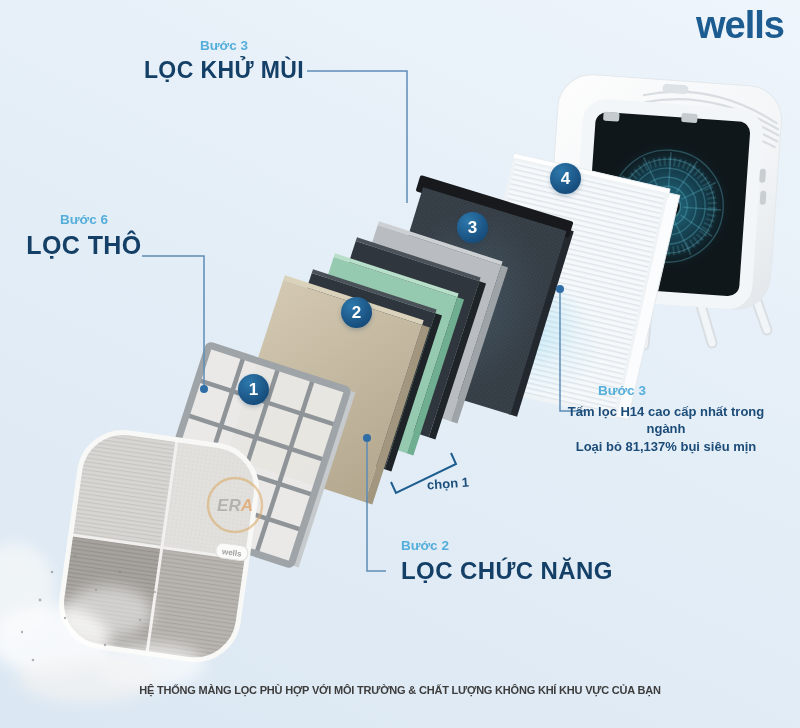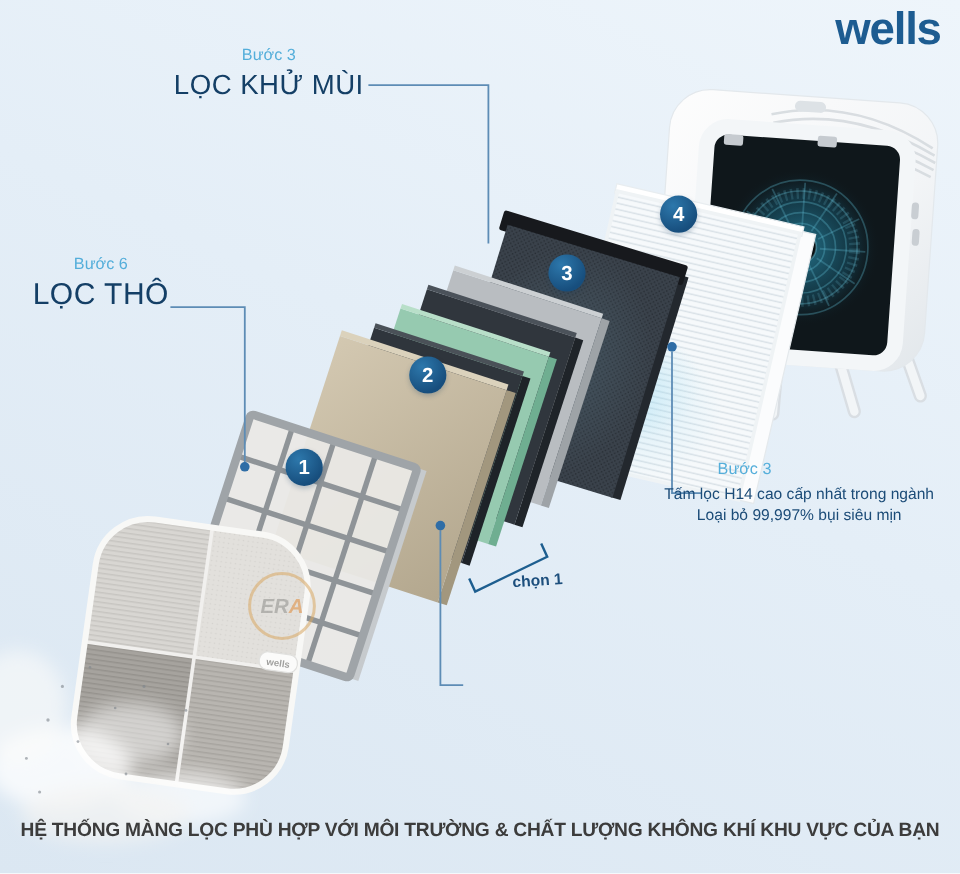--- a/index.html
+++ b/index.html
@@ -7,47 +7,47 @@
     position:relative;width:800px;height:728px;overflow:hidden;
     background:linear-gradient(205deg,#eef5fb 0%,#e4eef7 45%,#dbe7f2 100%);
     font-family:"Liberation Sans","DejaVu Sans",sans-serif;
   }
   svg{position:absolute;left:0;top:0;}
   .logo{
     position:absolute;top:4px;right:16px;
     font-size:38px;font-weight:800;letter-spacing:-1px;color:#1d5c91;
   }
   .step{position:absolute;line-height:1.15;}
-  .kicker{font-size:13.5px;font-weight:400;color:#54aeda;margin-bottom:3px;}
-  .title{font-size:23px;font-weight:400;color:#143f66;letter-spacing:.4px;white-space:nowrap;}
+  .kicker{font-size:13.5px;font-weight:700;color:#54aeda;margin-bottom:3px;}
+  .title{font-size:23px;font-weight:700;color:#143f66;letter-spacing:.4px;white-space:nowrap;}
   .s1{left:14px;top:212px;width:140px;text-align:center;}
   .s1 .title{font-size:25px;}
   .s3{left:128px;top:38px;width:192px;text-align:center;}
   .s2{left:401px;top:538px;text-align:left;}
   .s2 .title{font-size:24px;}
   .s4{left:552px;top:383px;width:228px;}
   .s4 .kicker{padding-left:46px;}
   .s4 .title{font-size:25px;padding-left:36px;}
-  .s4 .desc{font-size:13px;font-weight:400;color:#1c4c78;text-align:center;line-height:1.35;margin-top:4px;}
+  .s4 .desc{font-size:13px;font-weight:700;color:#1c4c78;text-align:center;line-height:1.35;margin-top:4px;}
   .num{
     position:absolute;width:31px;height:31px;border-radius:50%;
     background:radial-gradient(circle at 35% 28%,#2d78ac,#174e7d 72%);
     color:#fff;font-size:17px;font-weight:700;
     display:flex;align-items:center;justify-content:center;
     box-shadow:0 2px 4px rgba(20,60,95,.25);
   }
   .n1{left:238px;top:374px;} .n2{left:341px;top:297px;}
   .n3{left:457px;top:212px;} .n4{left:550px;top:163px;}
   .choose{
     position:absolute;left:427px;top:476px;
     font-size:13px;font-weight:700;color:#1d4f7d;transform:rotate(-4deg);
   }
   .headline{
     position:absolute;left:0;right:0;top:684px;text-align:center;
-    font-size:16px;font-weight:700;color:#3c3c3c;letter-spacing:-0.2px;white-space:nowrap;
+    font-size:11px;font-weight:700;color:#3c3c3c;letter-spacing:-0.2px;white-space:nowrap;
   }
 </style>
 </head>
 <body>
 
 <div class="canvas">
 
   <svg width="800" height="728" viewBox="0 0 800 728">
     <defs>
       <linearGradient id="gBody" x1="0" y1="0" x2="1" y2="1">
@@ -285,26 +285,30 @@
   <div class="step s3">
     <div class="kicker">Bước 3</div>
     <div class="title">LỌC KHỬ MÙI</div>
   </div>
 
   <div class="step s1">
     <div class="kicker">Bước 6</div>
     <div class="title">LỌC THÔ</div>
   </div>
 
+  <div class="step s2">
+    <div class="kicker">Bước 2</div>
+    <div class="title">LỌC CHỨC NĂNG</div>
+  </div>
 
   <div class="step s4">
     <div class="kicker">Bước 3</div>
     <div class="desc">
       <div>Tấm lọc H14 cao cấp nhất trong ngành</div>
-      <div>Loại bỏ 99,997% bụi siêu mịn</div>
+      <div>Loại bỏ 81,137% bụi siêu mịn</div>
     </div>
   </div>
 
   <div class="choose">chọn 1</div>
 
   <div class="num n1">1</div>
   <div class="num n2">2</div>
   <div class="num n3">3</div>
   <div class="num n4">4</div>
 

